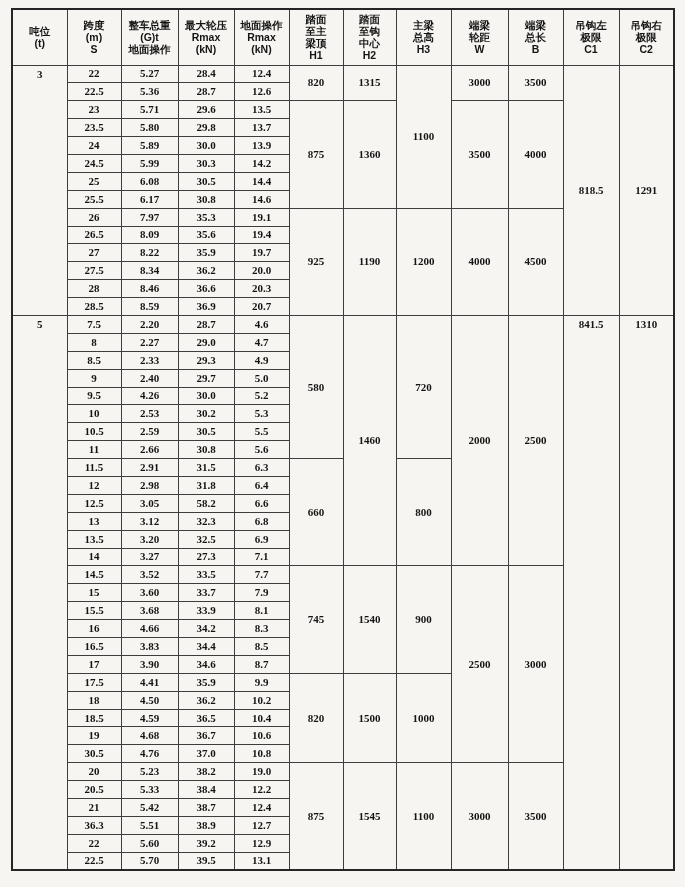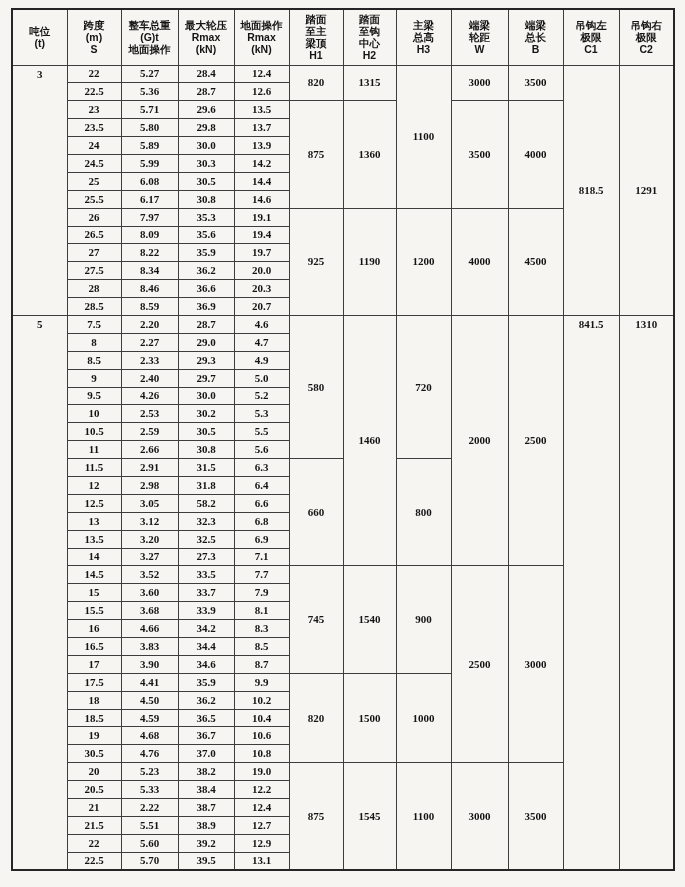--- a/index.html
+++ b/index.html
@@ -427,26 +427,26 @@
           <td rowspan="6">3500</td>
         </tr>
         <tr>
           <td>20.5</td>
           <td>5.33</td>
           <td>38.4</td>
           <td>12.2</td>
         </tr>
         <tr>
           <td>21</td>
-          <td>2.22</td>
+          <td>5.42</td>
           <td>38.7</td>
           <td>12.4</td>
         </tr>
         <tr>
-          <td>21.5</td>
+          <td>36.3</td>
           <td>5.51</td>
           <td>38.9</td>
           <td>12.7</td>
         </tr>
         <tr>
           <td>22</td>
           <td>5.60</td>
           <td>39.2</td>
           <td>12.9</td>
         </tr>

